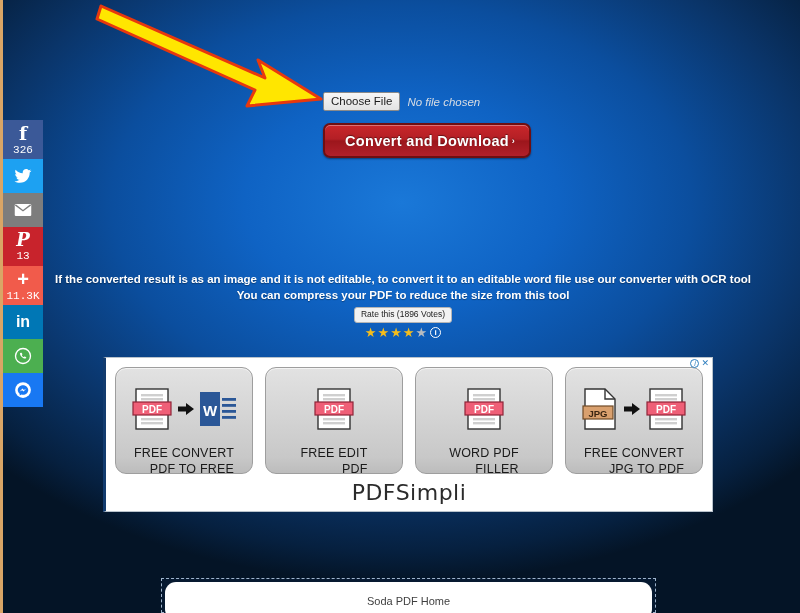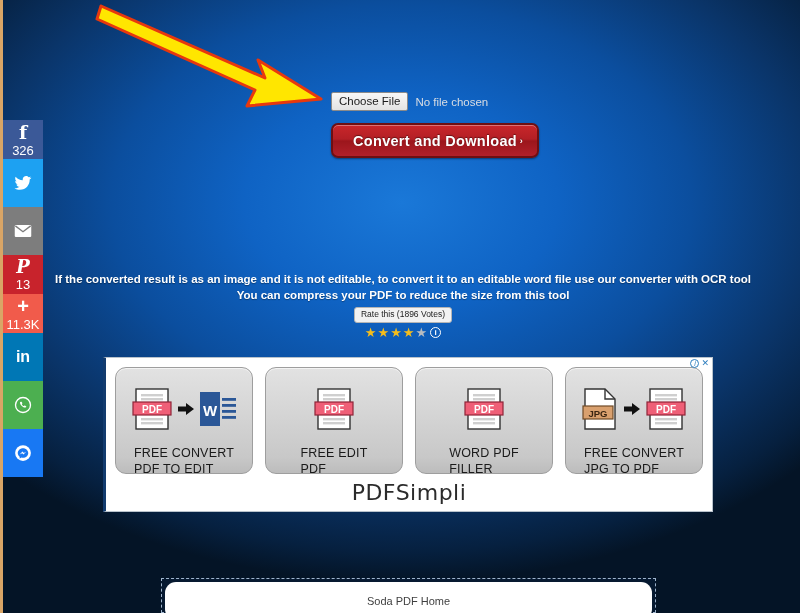--- a/index.html
+++ b/index.html
@@ -18,69 +18,70 @@
   }
 
   
   #social-bar {
     position: absolute; left: 0; top: 120px;
     width: 40px;
     display: flex; flex-direction: column;
     z-index: 40;
   }
   .social-cell {
-    width: 40px; height: 48px;
+    width: 40px; height: 34px;
     display: flex; flex-direction: column;
     align-items: center; justify-content: center;
     color: #fff;
     position: relative;
   }
   .social-cell.tall { height: 39px; }
   .social-glyph {
     font-size: 17px; line-height: 1;
     font-weight: bold;
     display: flex; align-items: center; justify-content: center;
   }
   .social-count {
-    font-size: 13px; line-height: 1;
+    font-size: 11px; line-height: 1;
     margin-top: 2px;
-    font-family: Liberation Sans, sans-serif;
+    font-family: Liberation Mono, monospace;
   }
   .sv { width: 18px; height: 18px; display:block; }
 
   
   #arrow-overlay {
     position: absolute; left: 0; top: 0;
     width: 800px; height: 613px;
     pointer-events: none; z-index: 30;
   }
 
   
   #upload-area {
-    position: absolute; left: 328px; top: 92px;
+    position: absolute; left: 320px; top: 92px;
     z-index: 20;
   }
   #file-row {
     display: flex; align-items: center;
     font-size: 11.5px;
   }
   #choose-file-button {
     background: linear-gradient(#f7f7f7, #e3e3e3);
     border: 1px solid #8a8a8a;
     border-radius: 2px;
     padding: 1px 7px 2px 7px;
     font-size: 11.5px;
     color: #1a1a1a;
     font-family: "Liberation Sans", sans-serif;
     line-height: 14px;
   }
   #no-file-text {
     color: #d9dde3;
     margin-left: 7px;
     font-size: 11.5px;
+    font-style: italic;
   }
   #convert-button {
     margin-top: 12px;
     width: 208px; height: 35px;
     border-radius: 7px;
     border: 2px solid #6e0f12;
     background: linear-gradient(#c9262b 0%, #b41f25 45%, #9c161c 52%, #b2202a 100%);
     box-shadow: inset 0 1px 0 rgba(255,255,255,.35), 0 1px 2px rgba(0,0,0,.45);
     color: #fff;
     font-weight: bold;
@@ -181,21 +182,21 @@
   }
   .ad-icon-row {
     height: 46px;
     display: flex; align-items: center; justify-content: center;
     gap: 6px;
   }
   .ad-card-label {
     margin-top: 15px;
     font-size: 12.5px;
     color: #1a1a1a;
-    text-align: left;
+    text-align: right;
     line-height: 16px;
     letter-spacing: .2px;
   }
   #ad-brand {
     text-align: center;
     font-size: 22px;
     color: #2b2b2b;
     letter-spacing: .5px;
     margin-top: 6px;
     font-family: "DejaVu Sans", sans-serif;
@@ -346,21 +347,21 @@
             <g fill="#2b5797">
                 <rect x="22" y="8" width="14" height="2.8"></rect>
                 <rect x="22" y="14" width="14" height="2.8"></rect>
                 <rect x="22" y="20" width="14" height="2.8"></rect>
                 <rect x="22" y="26" width="14" height="2.8"></rect>
               </g>
           </svg>
         </div>
         <div class="ad-card-label">
           <div>FREE CONVERT</div>
-          <div>PDF TO EDIT</div>
+          <div>PDF TO FREE</div>
         </div>
       </div>
 
       <div class="ad-card">
         <div class="ad-icon-row">
           <svg width="40" height="42" viewBox="0 0 40 42">
             <rect x="4" y="1" width="32" height="40" fill="#fff" stroke="#333" stroke-width="1.4"></rect>
             <g fill="#cfcfcf">
                 <rect x="9" y="6" width="22" height="2.4"></rect>
                 <rect x="9" y="10" width="22" height="2.4"></rect>

